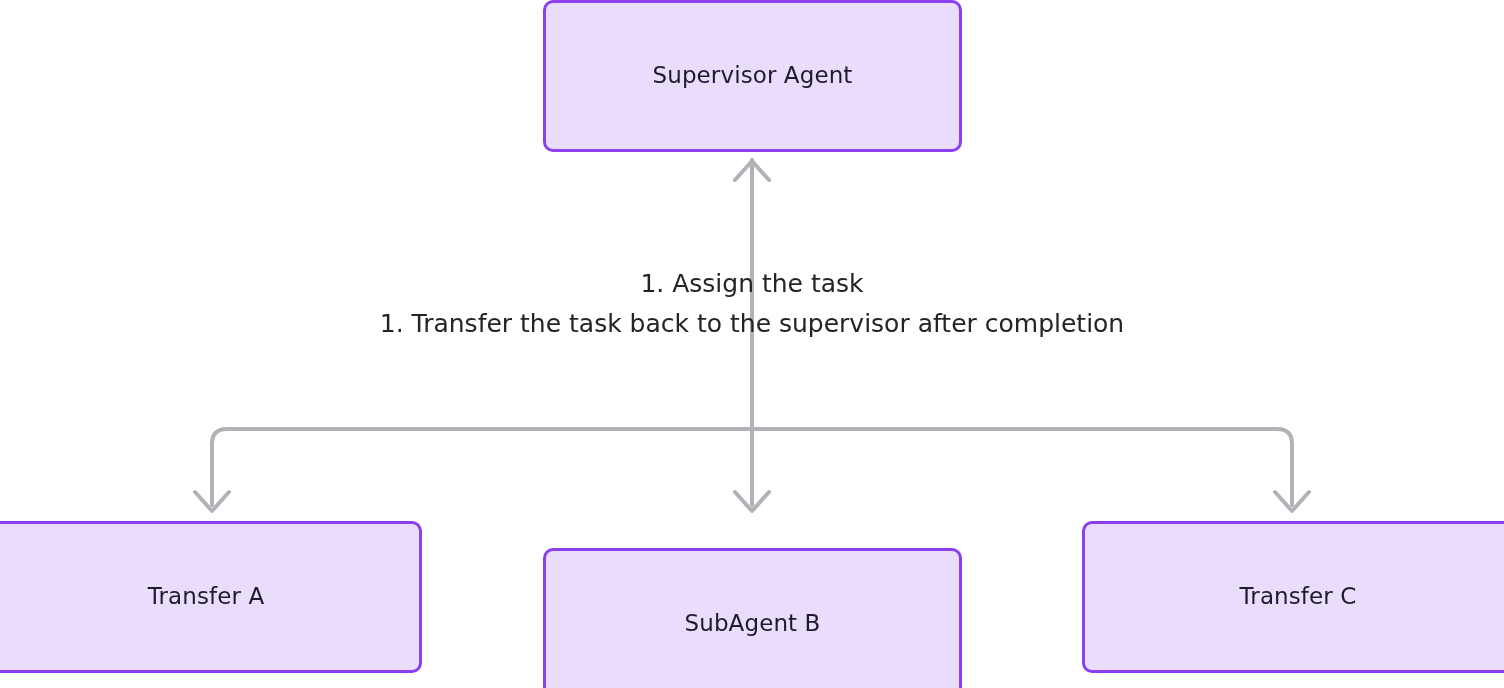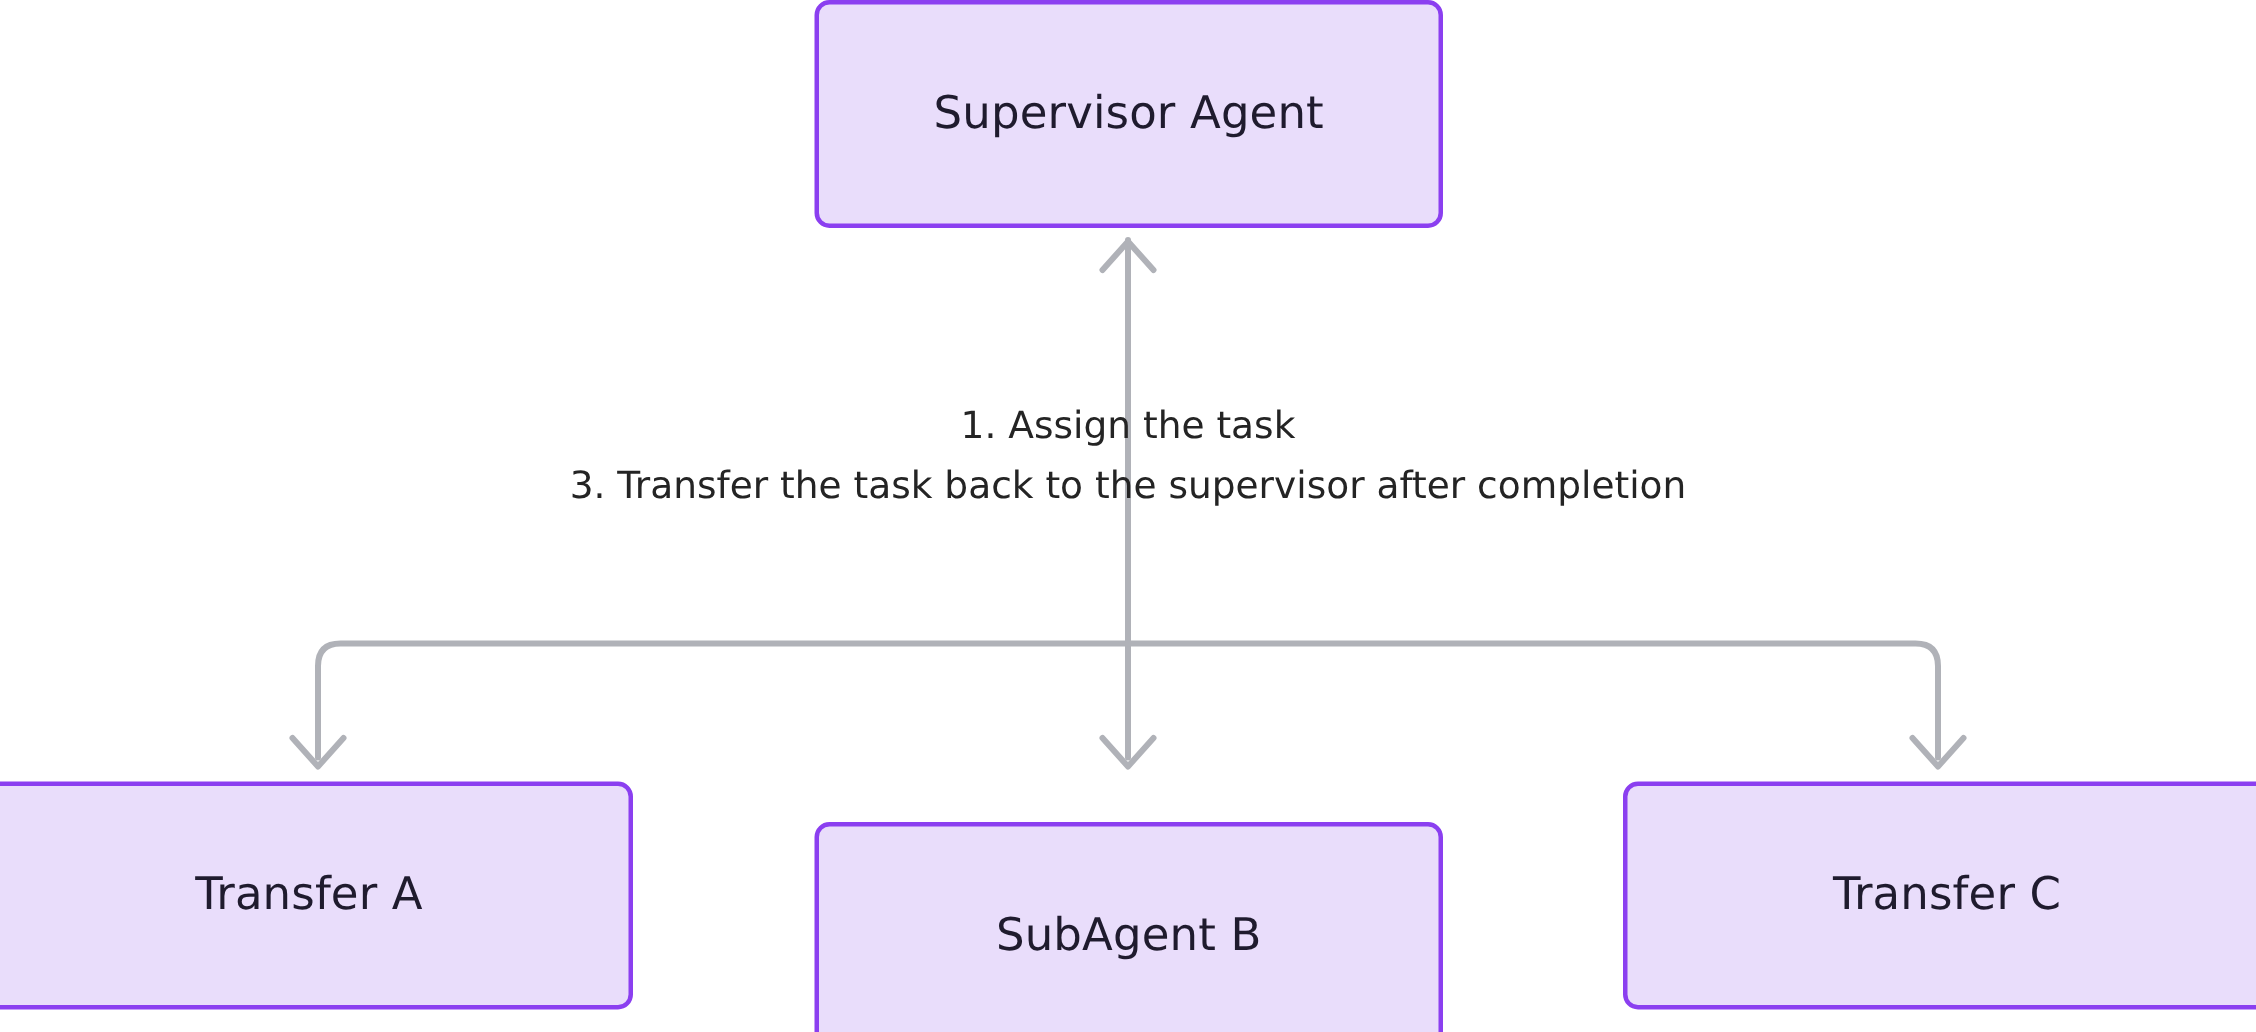--- a/index.html
+++ b/index.html
@@ -28,21 +28,21 @@
   .node {
     position: absolute;
     box-sizing: border-box;
     background: #e9ddfb;
     border: 3px solid #8b3ff0;
     border-radius: 10px;
     display: flex;
     align-items: center;
     justify-content: center;
     color: #1f1b2e;
-    font-size: 30px;
+    font-size: 23px;
     font-weight: 400;
     letter-spacing: 0.1px;
     line-height: 1.2;
     z-index: 2;
   }
   .node-supervisor {
     left: 543px;
     top: 0px;
     width: 419px;
     height: 152px;
@@ -102,21 +102,21 @@
       <path d="M 1275 492 L 1292 511 L 1309 492"></path>
     </g>
   </svg>
 
   <div class="node node-supervisor">
     <span>Supervisor Agent</span>
   </div>
 
   <div class="edge-label">
     <span class="label-line">1. Assign the task</span>
-    <span class="label-line">3. Transfer the task back to the supervisor after completion</span>
+    <span class="label-line">1. Transfer the task back to the supervisor after completion</span>
   </div>
 
   <div class="node node-sub-a">
     <span>Transfer A</span>
   </div>
 
   <div class="node node-sub-b">
     <span>SubAgent B</span>
   </div>
 

